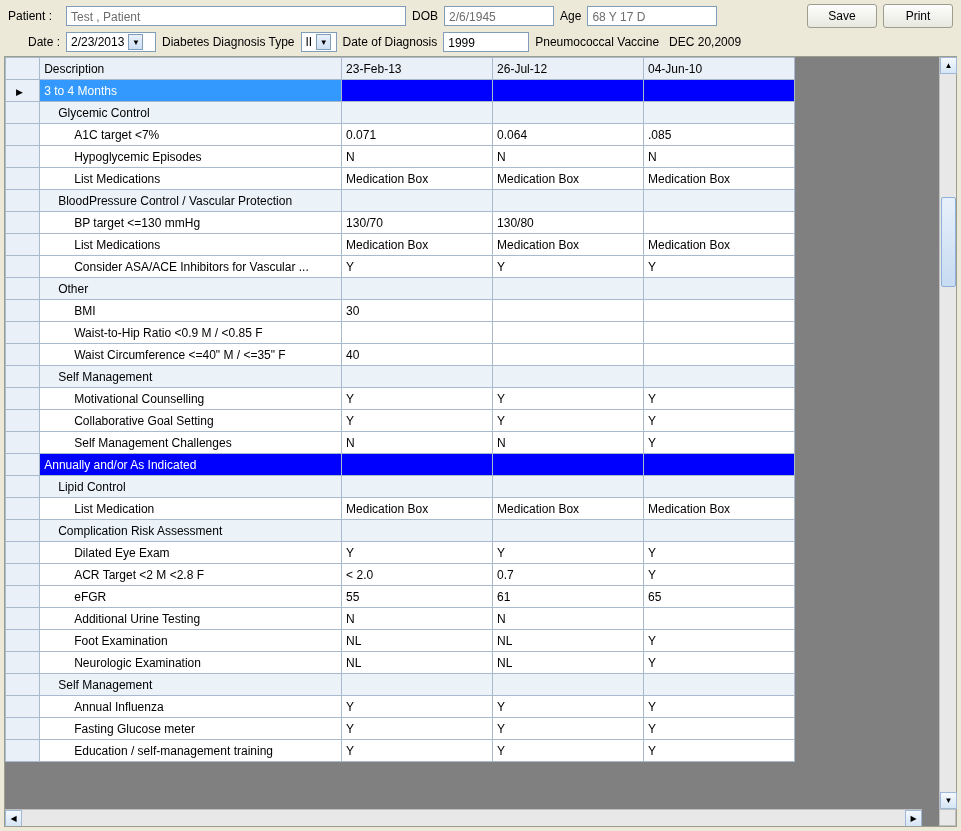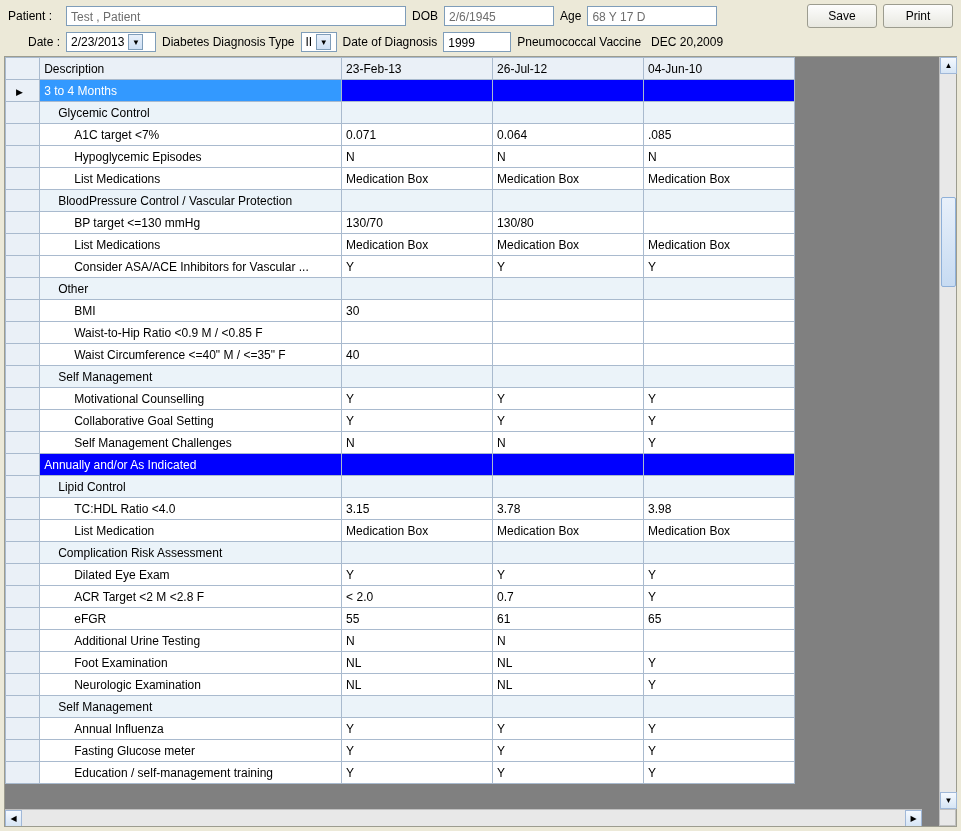--- a/index.html
+++ b/index.html
@@ -165,21 +165,21 @@
   <span class="dropdown" style="width:90px">
     <span>2/23/2013</span>
     <span class="dd-btn">▼</span>
   </span>
   <span class="lbl">Diabetes Diagnosis Type</span>
   <span class="dropdown" style="width:36px">
     <span>II</span>
     <span class="dd-btn">▼</span>
   </span>
   <span class="lbl">Date of Diagnosis</span>
-  <span class="fld" style="width:68px">1999</span>
+  <span class="fld" style="width:86px">1999</span>
   <span class="lbl">Pneumococcal Vaccine</span>
   <span class="fld" style="width:110px;border:none;background:transparent">DEC 20,2009</span>
 </div>
 
 <div class="grid-area">
   <div class="grid-wrap">
     <table class="grid">
       <colgroup>
         <col style="width:34px">
         <col class="col-desc">
@@ -325,27 +325,20 @@
           </tr>
           <tr class="subhdr">
             <td class="rowhdr"></td>
             <td class="desc indent1">Lipid Control</td>
             <td></td>
             <td></td>
             <td></td>
           </tr>
           <tr>
             <td class="rowhdr"></td>
-            <td class="desc indent2">TC:HDL Ratio &lt;4.0</td>
-            <td>3.15</td>
-            <td>3.78</td>
-            <td>3.98</td>
-          </tr>
-          <tr>
-            <td class="rowhdr"></td>
             <td class="desc indent2">List Medication</td>
             <td>Medication Box</td>
             <td>Medication Box</td>
             <td>Medication Box</td>
           </tr>
           <tr class="subhdr">
             <td class="rowhdr"></td>
             <td class="desc indent1">Complication Risk Assessment</td>
             <td></td>
             <td></td>

